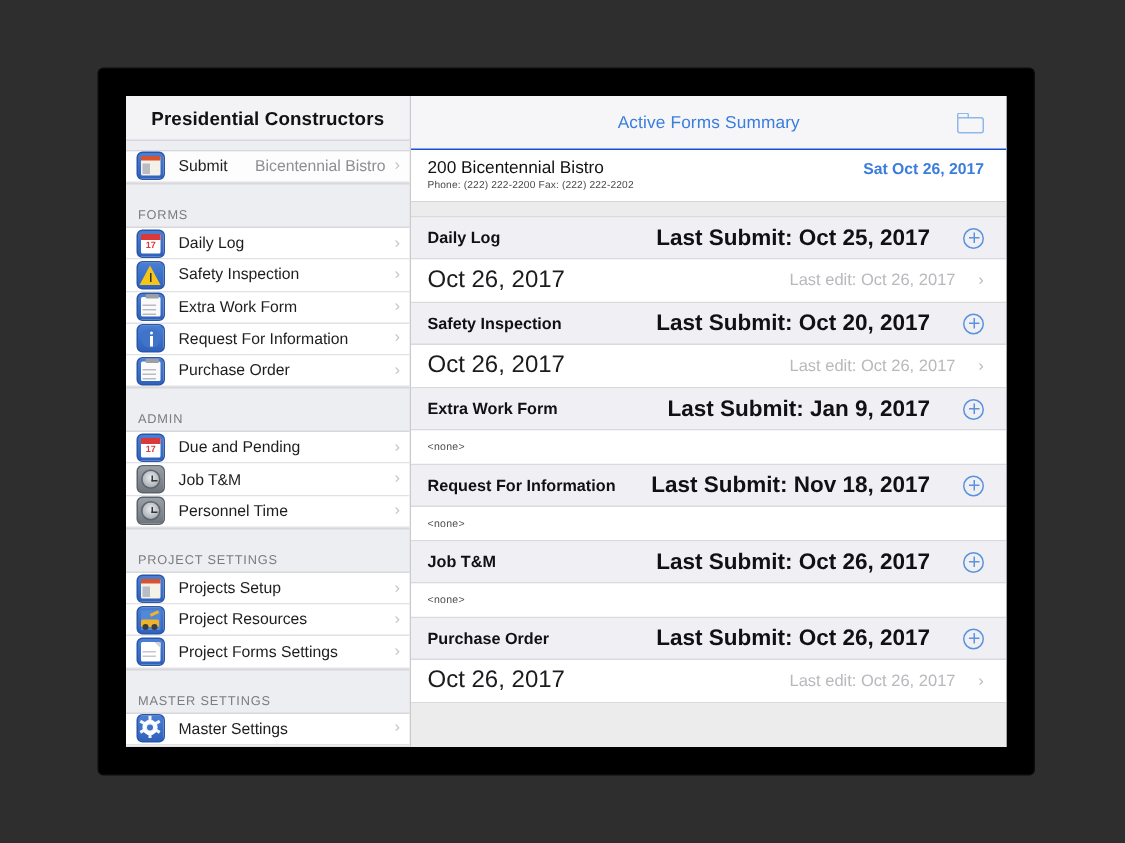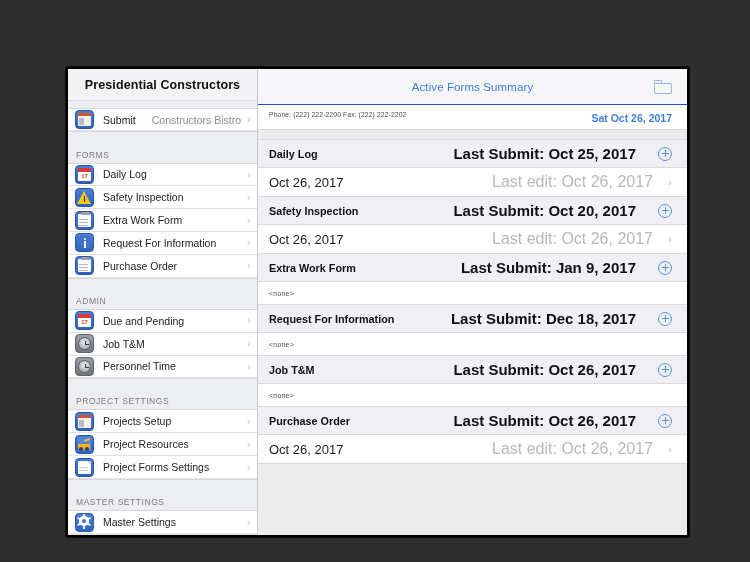--- a/index.html
+++ b/index.html
@@ -8,23 +8,22 @@
     background: #2e2e2e;
     font-family: "Liberation Sans", sans-serif;
     overflow: hidden;
   }
   #device {
     position: absolute;
     left: 66px; top: 46px;
     width: 623px; height: 470px;
     background: #000;
     border-radius: 3px;
-    padding: 2px;
+    padding: 18px;
     box-shadow: 0 0 0 1px #0a0a0a;
-    margin-top: 21px;
   }
   #screen {
     width: 100%; height: 100%;
     background: #f2f2f6;
     display: flex;
     overflow: hidden;
   }
 
   
   #sidebar {
@@ -226,44 +225,44 @@
   .plus:after  { content:""; position:absolute; left:5.9px; top:2.5px; width:1.2px; height:7px; background:#5a93dd; }
 
   .fb-row {
     height: 28px;
     background:#ffffff;
     display:flex;
     align-items:center;
     padding-left:11px;
   }
   .fb-row.none { height: 22px; }
-  .fb-date { font-size: 13px; color:#1b1b1e; }
+  .fb-date { font-size: 16px; color:#1b1b1e; }
   .fb-none { font-size: 7px; color:#4c4c50; letter-spacing:.2px; }
-  .fb-edit { margin-left:auto; font-size:16px; color:#b8b8bd; white-space:nowrap; }
+  .fb-edit { margin-left:auto; font-size:11px; color:#b8b8bd; white-space:nowrap; }
   .fb-chev { width:18px; text-align:center; color:#b8b8bd; font-size:11px; margin-right:8px; }
   .fb-row .fb-edit + .fb-chev { margin-left: 8px; }
 
   .main-fill { flex:1; background:#ececed; }
 </style>
 </head>
 <body>
 
 <div id="device">
   <div id="screen">
 
     <div id="sidebar">
       <div class="side-title">Presidential Constructors</div>
       <div class="side-gap"></div>
 
       <div class="side-row proj">
         <span class="side-icon ic-blue g-project">
           <span class="ic-inner"></span>
         </span>
         <span class="side-label">Submit</span>
-        <span class="side-value">Constructors Bistro</span>
+        <span class="side-value">Bicentennial Bistro</span>
         <span class="chev after-value">›</span>
       </div>
 
       <div class="section-head">FORMS</div>
 
       <div class="side-row">
         <span class="side-icon ic-blue g-cal">
             <span class="ic-inner"></span>
           </span>
         <span class="side-label">Daily Log</span>
@@ -390,20 +389,21 @@
       <div class="main-topbar">
         <span class="mt-title">Active Forms Summary</span>
         <span class="folder-btn">
           <span class="fb-tab"></span>
             <span class="fb-body"></span>
         </span>
       </div>
 
       <div class="proj-bar">
         <div>
+          <div class="proj-name">200 Bicentennial Bistro</div>
           <div class="proj-contact">Phone: (222) 222-2200 Fax: (222) 222-2202</div>
         </div>
         <div class="proj-date">Sat Oct 26, 2017</div>
       </div>
 
       <div class="list-spacer"></div>
 
       <div class="form-block">
         <div class="fb-head">
           <span class="fb-title">Daily Log</span>
@@ -437,21 +437,21 @@
           <span class="plus"></span>
         </div>
         <div class="fb-row none">
           <span class="fb-none">&lt;none&gt;</span>
         </div>
       </div>
 
       <div class="form-block">
         <div class="fb-head">
           <span class="fb-title">Request For Information</span>
-          <span class="fb-submit">Last Submit: Dec 18, 2017</span>
+          <span class="fb-submit">Last Submit: Nov 18, 2017</span>
           <span class="plus"></span>
         </div>
         <div class="fb-row none">
           <span class="fb-none">&lt;none&gt;</span>
         </div>
       </div>
 
       <div class="form-block">
         <div class="fb-head">
           <span class="fb-title">Job T&amp;M</span>

